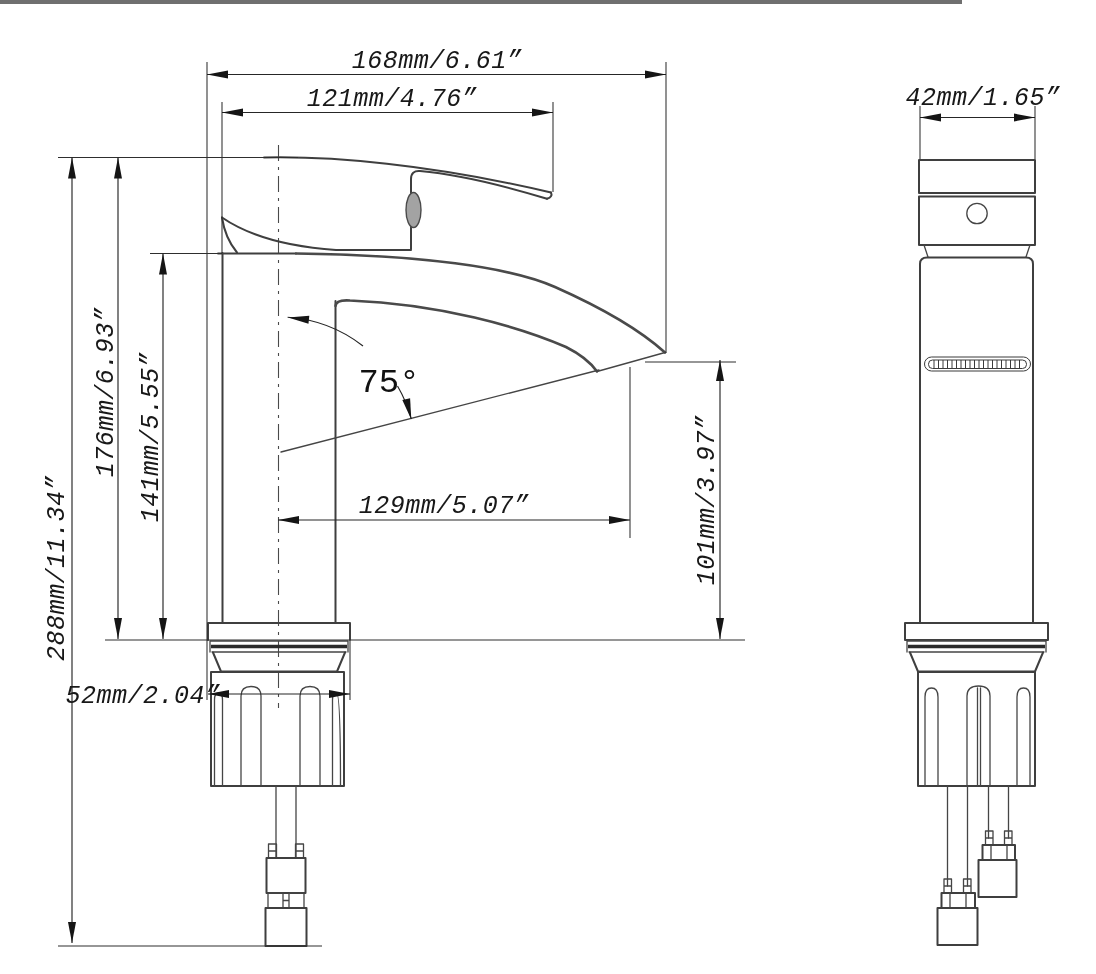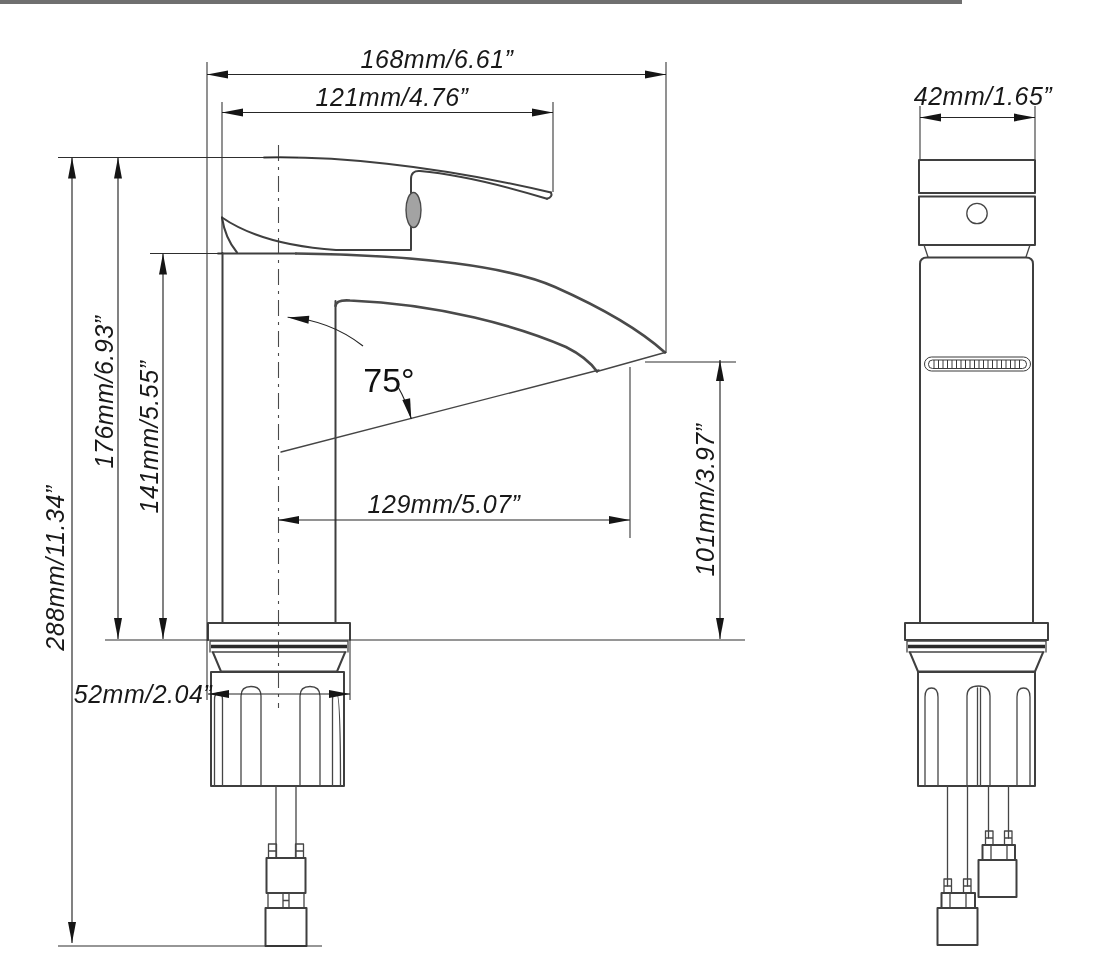--- a/index.html
+++ b/index.html
@@ -1,17 +1,17 @@
 <!DOCTYPE html>
 <html><head>
 <meta charset="utf-8">
 <style>
   html,body{margin:0;padding:0;background:#ffffff;}
   #stage{position:relative;width:1096px;height:974px;background:#ffffff;overflow:hidden;
-         font-family:Liberation Sans, sans-serif;}
+         font-family:Liberation Mono, monospace;}
   #topbar{position:absolute;left:0;top:0;width:962px;height:4px;background:#6f6f6f;}
   svg{position:absolute;left:0;top:0;}
   .part{fill:none;stroke:#3f3f3f;stroke-width:2;stroke-linecap:round;stroke-linejoin:round;}
   .part-thick{fill:none;stroke:#4a4a4a;stroke-width:2.6;stroke-linecap:round;stroke-linejoin:round;}
   .part-thin{fill:none;stroke:#454545;stroke-width:1.3;stroke-linecap:round;stroke-linejoin:round;}
   .dimline{fill:none;stroke:#262626;stroke-width:1.15;}
   .extline{fill:none;stroke:#2e2e2e;stroke-width:1.05;}
   .darkband{fill:none;stroke:#2a2a2a;stroke-width:3.4;}
   .arrow{fill:#151515;stroke:none;}
   .centerline{fill:none;stroke:#4a4a4a;stroke-width:1.1;stroke-dasharray:16 6 3 6;}

